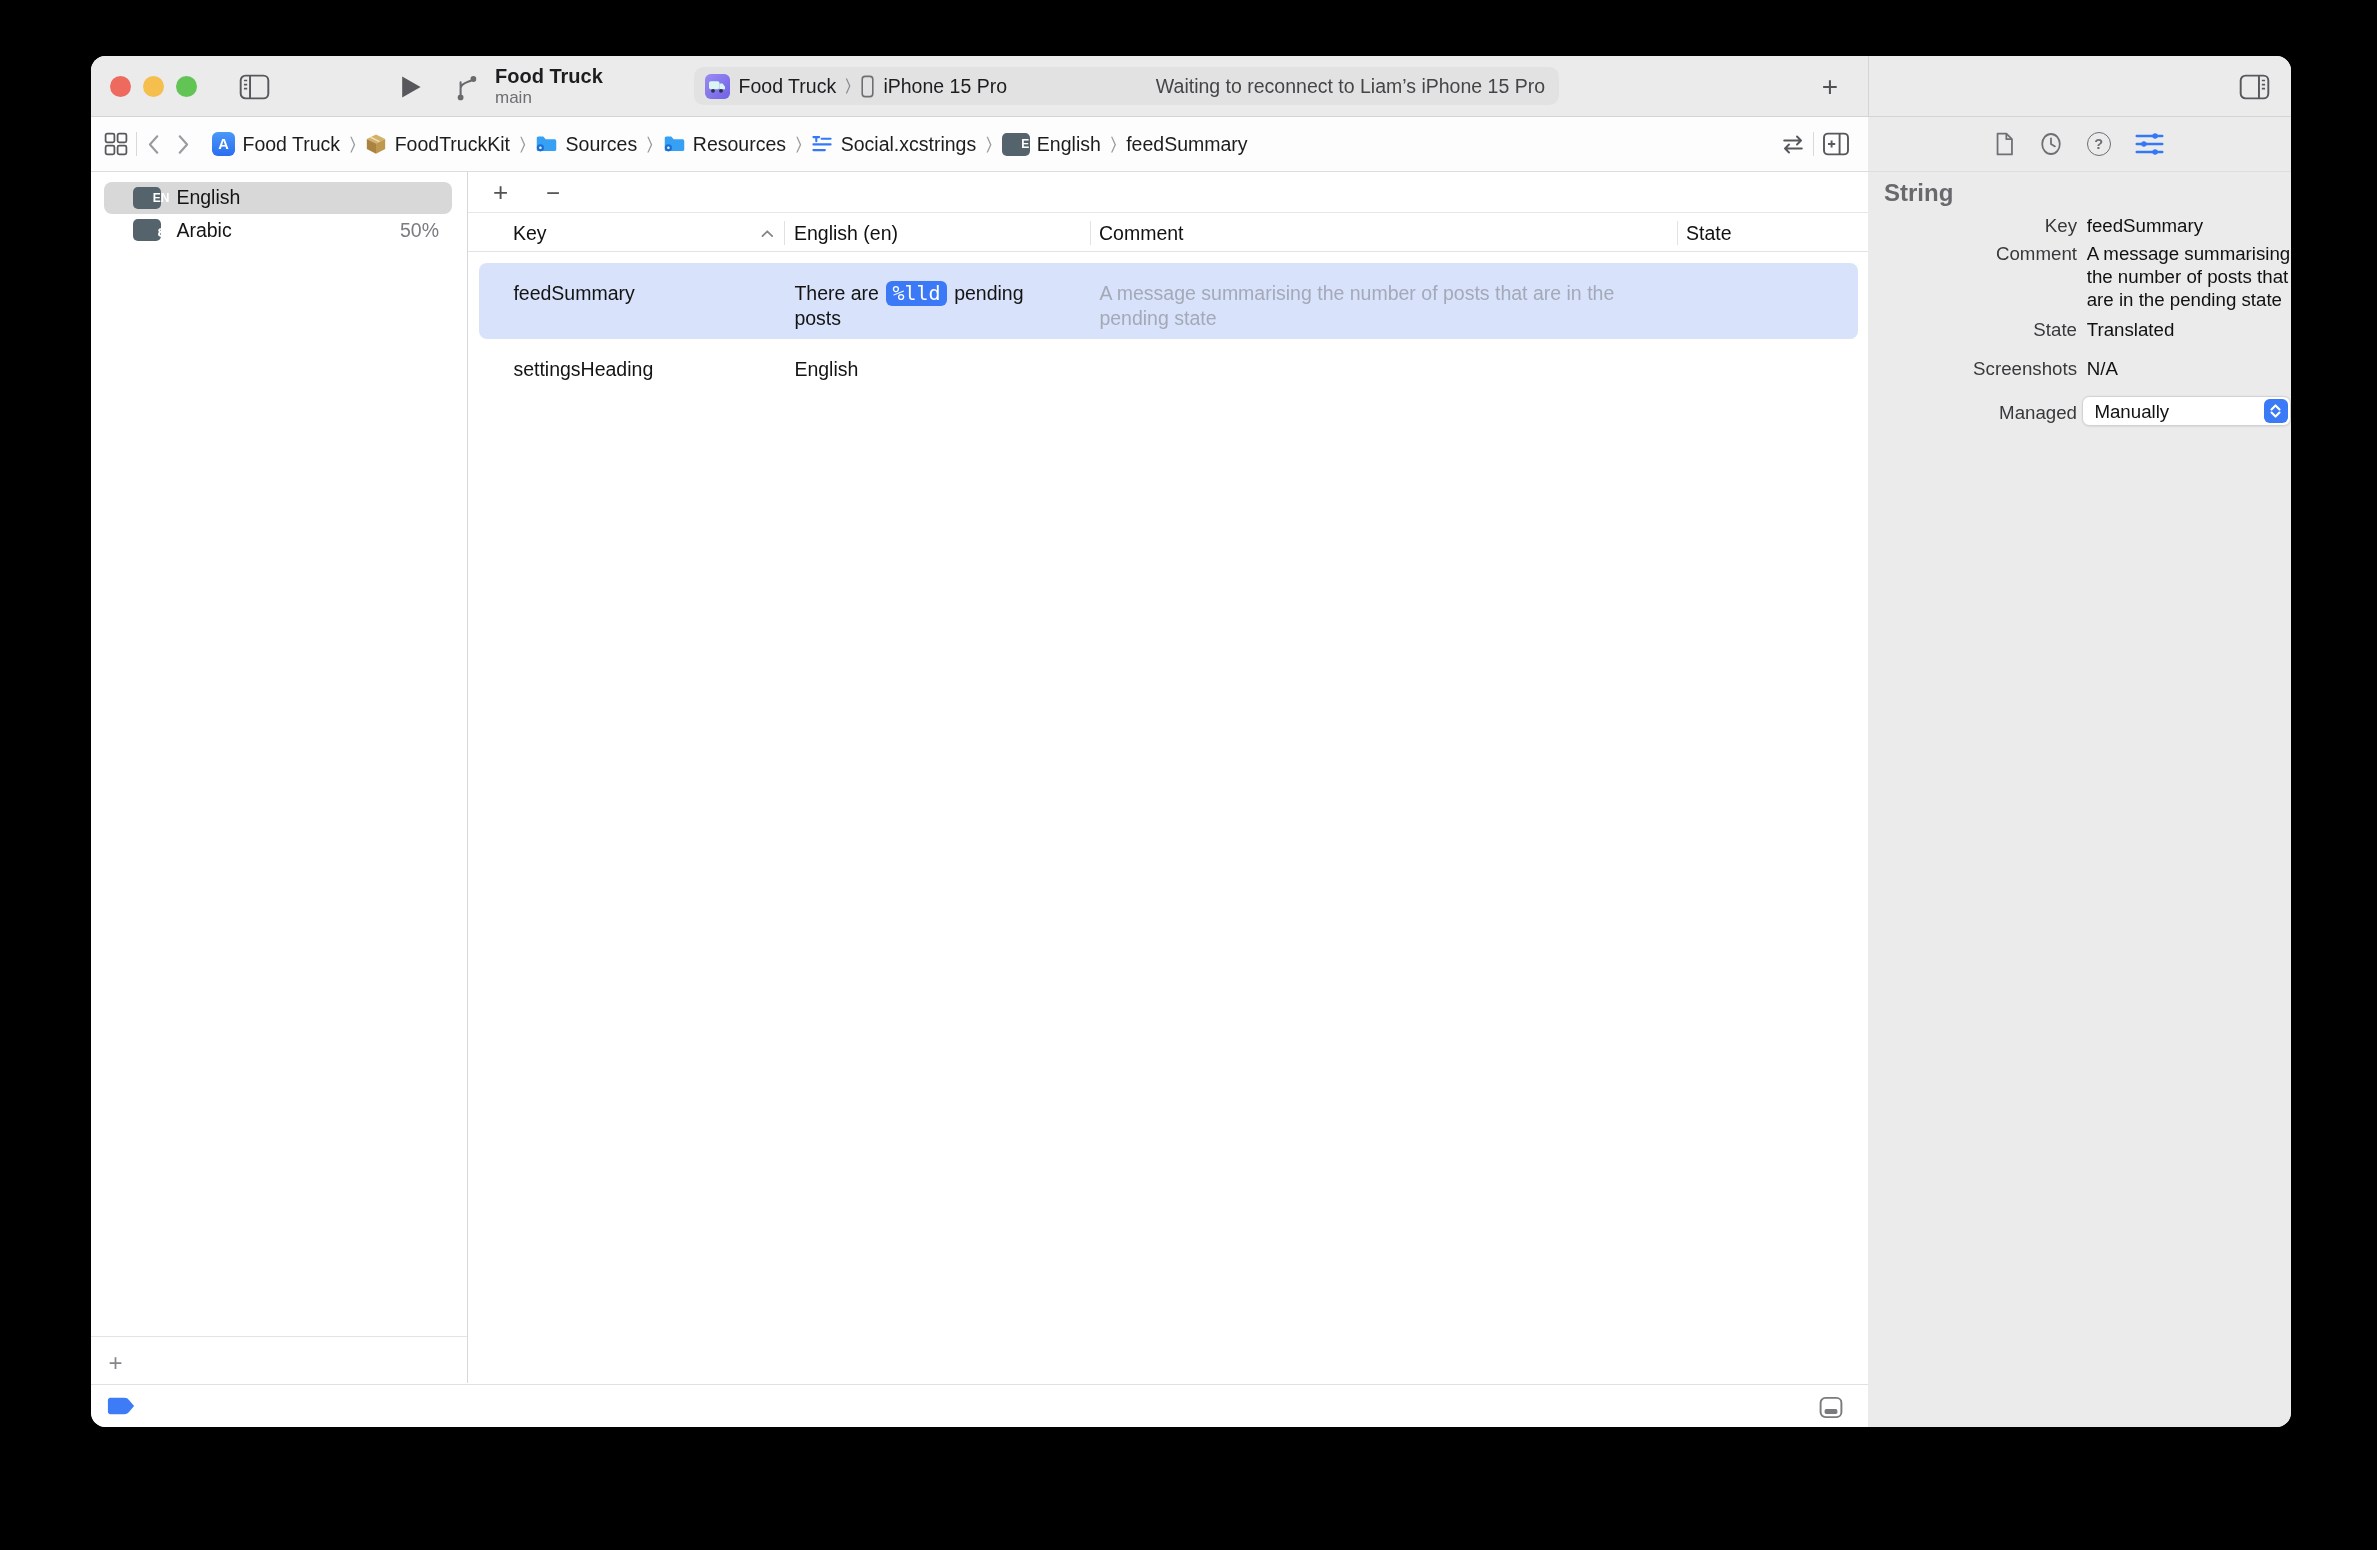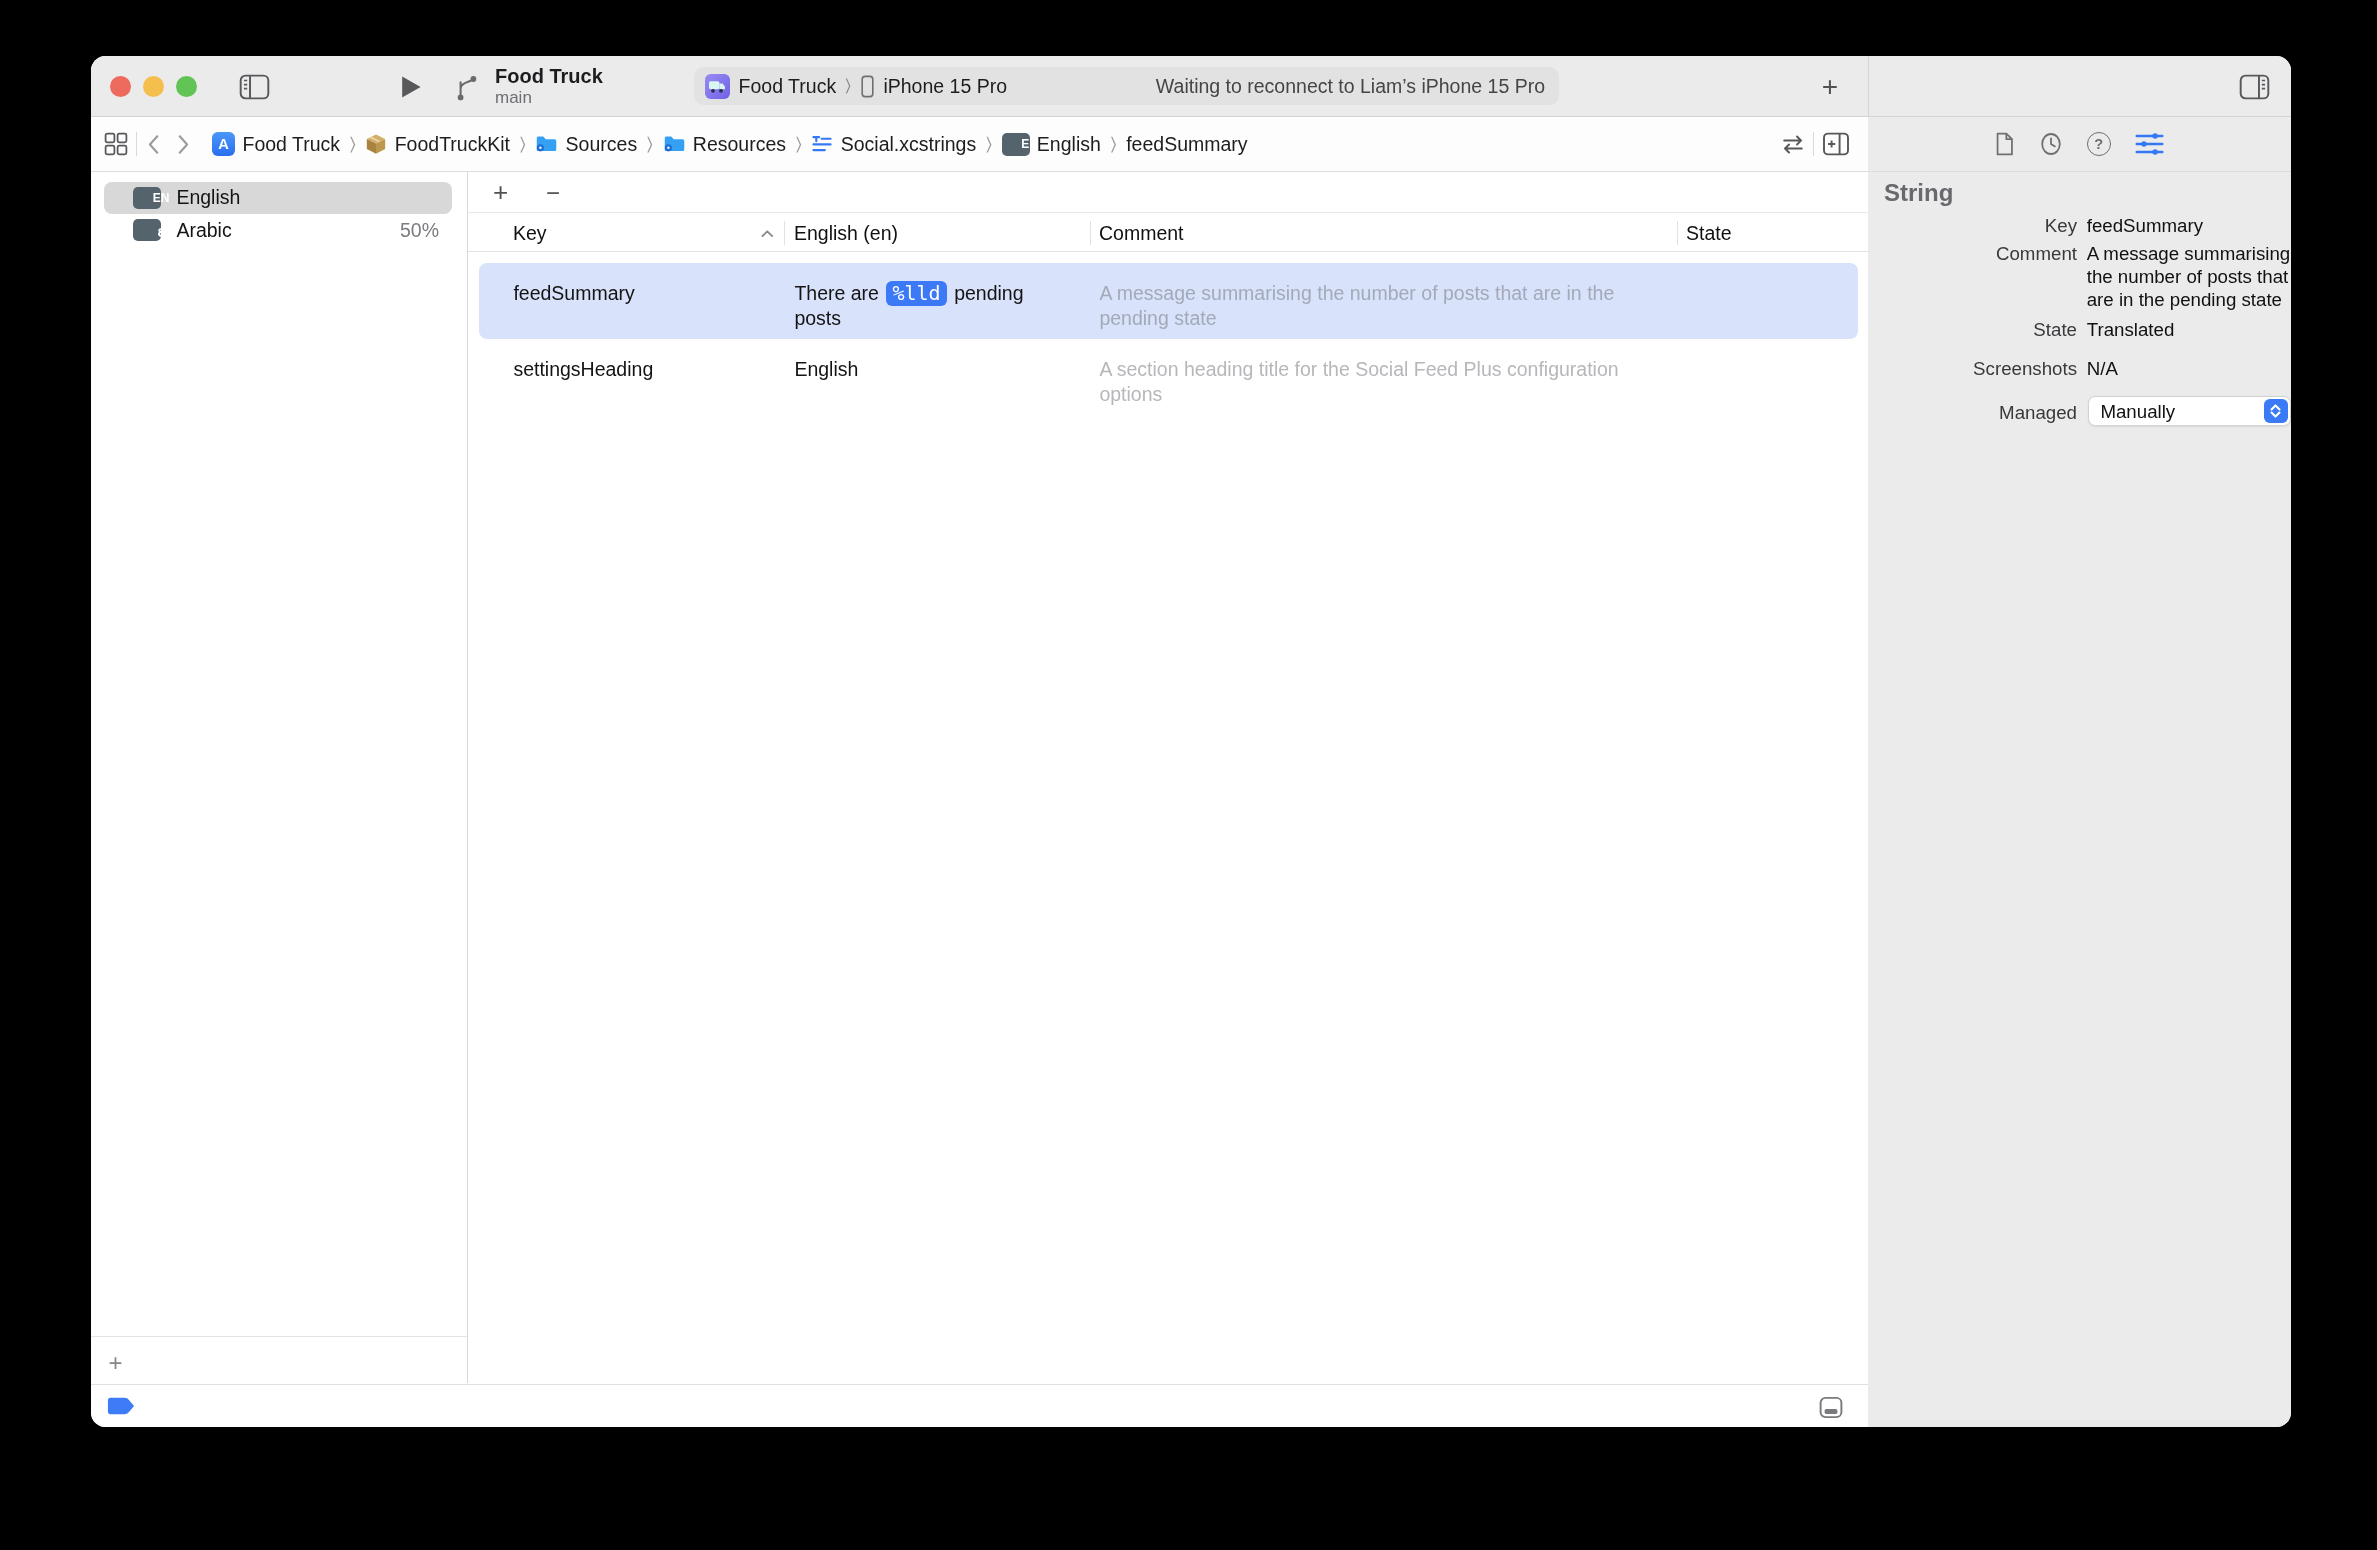--- a/index.html
+++ b/index.html
@@ -112,21 +112,21 @@
   #inspector { position:absolute; left:1777px; top:116px; width:423px; height:1255px;
                background:#ECEBEC; }
   #insp-vdiv { position:absolute; left:1777px; top:116px; width:0.8px; height:1255px; background:#D4D4D6; }
   #insp-title { position:absolute; left:16px; top:6.5px; font-size:24px; font-weight:bold; color:#68686d; }
   .f-row { position:absolute; left:0; width:423px; display:flex; font-size:18.7px; line-height:23px; }
   .f-label { width:209px; text-align:right; color:#39393c; flex:0 0 auto; }
   .f-value { margin-left:9.7px; width:280px; color:#111; }
   #f-key { top:42px; } #f-comment { top:70px; } #f-state { top:146px; }
   #f-screenshots { top:185px; } #f-managed { top:224px; }
   #f-managed .f-label { padding-top:4.9px; }
-  #managed-dd { position:relative; margin-left:11px; width:273px; height:30px; background:#fff;
+  #managed-dd { position:relative; margin-left:5px; width:273px; height:30px; background:#fff;
                 border:0.8px solid #D2D2D5; border-radius:7.3px; box-shadow:0 0.8px 1.6px rgba(0,0,0,.08); }
   #managed-dd .val { position:absolute; left:11.4px; top:3.2px; font-size:18.7px; color:#111; }
   #dd-stepper { position:absolute; right:2.4px; top:2.4px; width:24px; height:23.5px;
                 background:#3B7AF7; border-radius:5.7px; display:flex; align-items:center;
                 justify-content:center; }
 
   
   #bottom-bar { position:absolute; left:0; top:1328px; width:1777px; height:43px;
                 background:#fff; border-top:0.8px solid #E1E1E3; }
   #progress-tag { position:absolute; left:16px; top:12px; display:flex; }
@@ -380,21 +380,20 @@
     <div class="t-row" id="row-0">
       <div class="t-cell c-key">feedSummary</div>
       <div class="t-cell c-en"><span>There are</span> <span class="tok">%lld</span> <span>pending posts</span></div>
       <div class="t-cell c-comment">A message summarising the number of posts that are in the pending state</div>
       <div class="t-cell c-state"></div>
     </div>
 
     <div class="t-row" id="row-1">
       <div class="t-cell c-key">settingsHeading</div>
       <div class="t-cell c-en">English</div>
-      <div class="t-cell c-comment">A section heading title for the Social Feed Plus configuration options</div>
       <div class="t-cell c-state"></div>
     </div>
   </div>
 
   <div id="insp-vdiv"></div>
   <div id="inspector">
     <div id="insp-title">String</div>
 
     <div class="f-row" id="f-key">
       <div class="f-label">Key</div>

